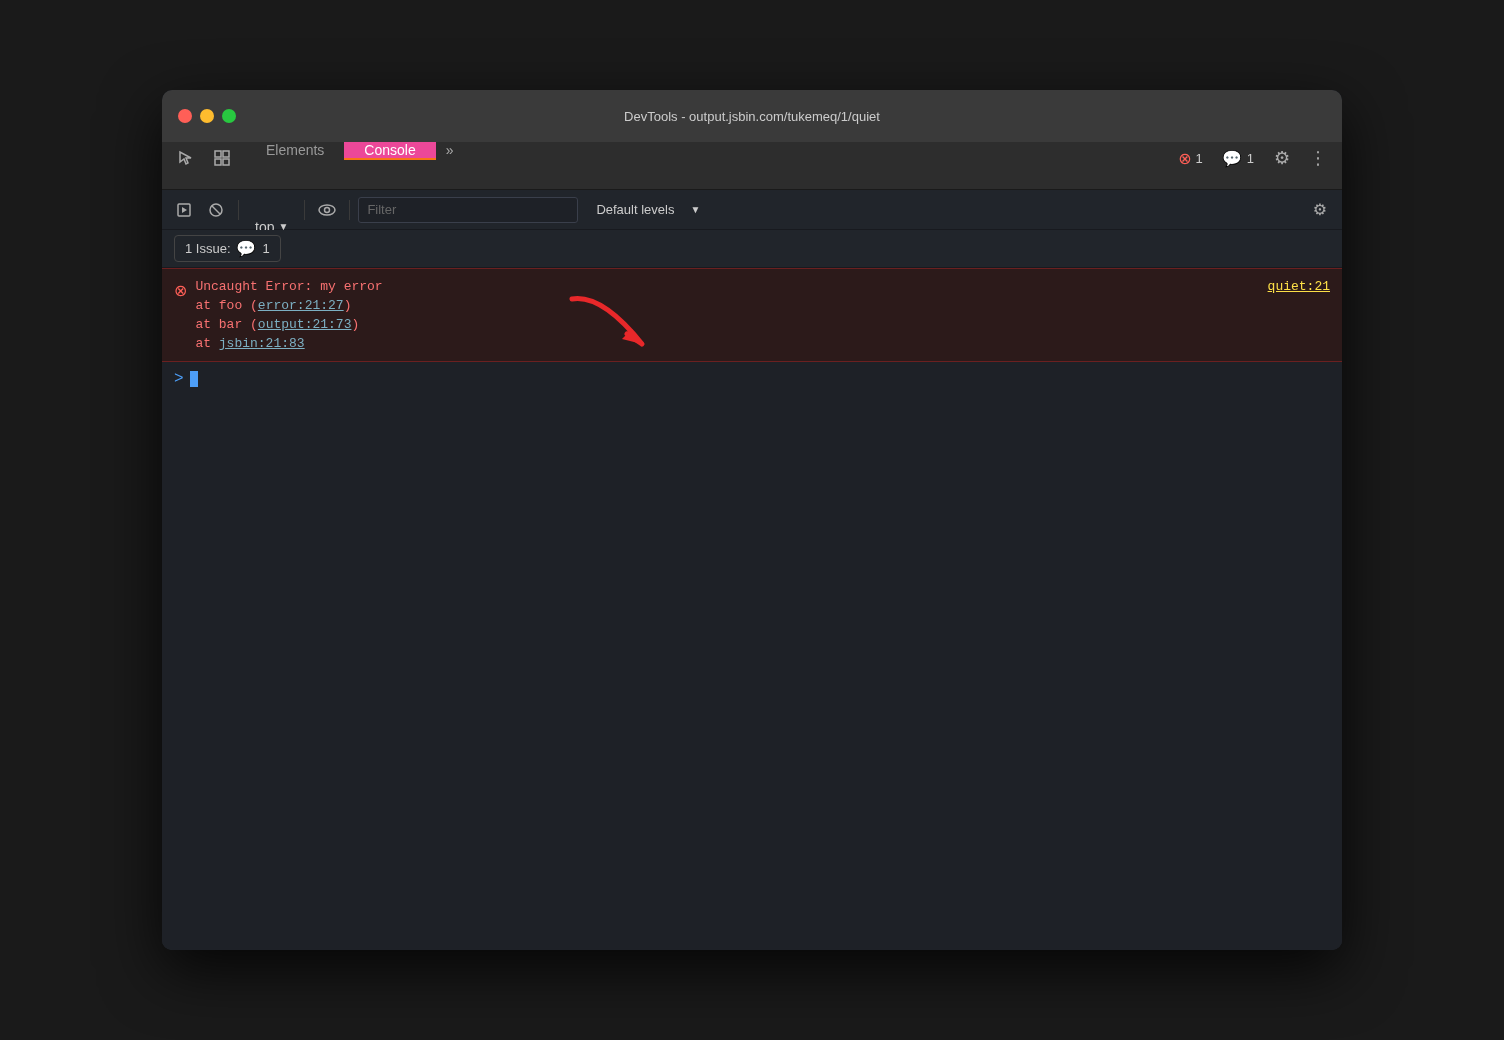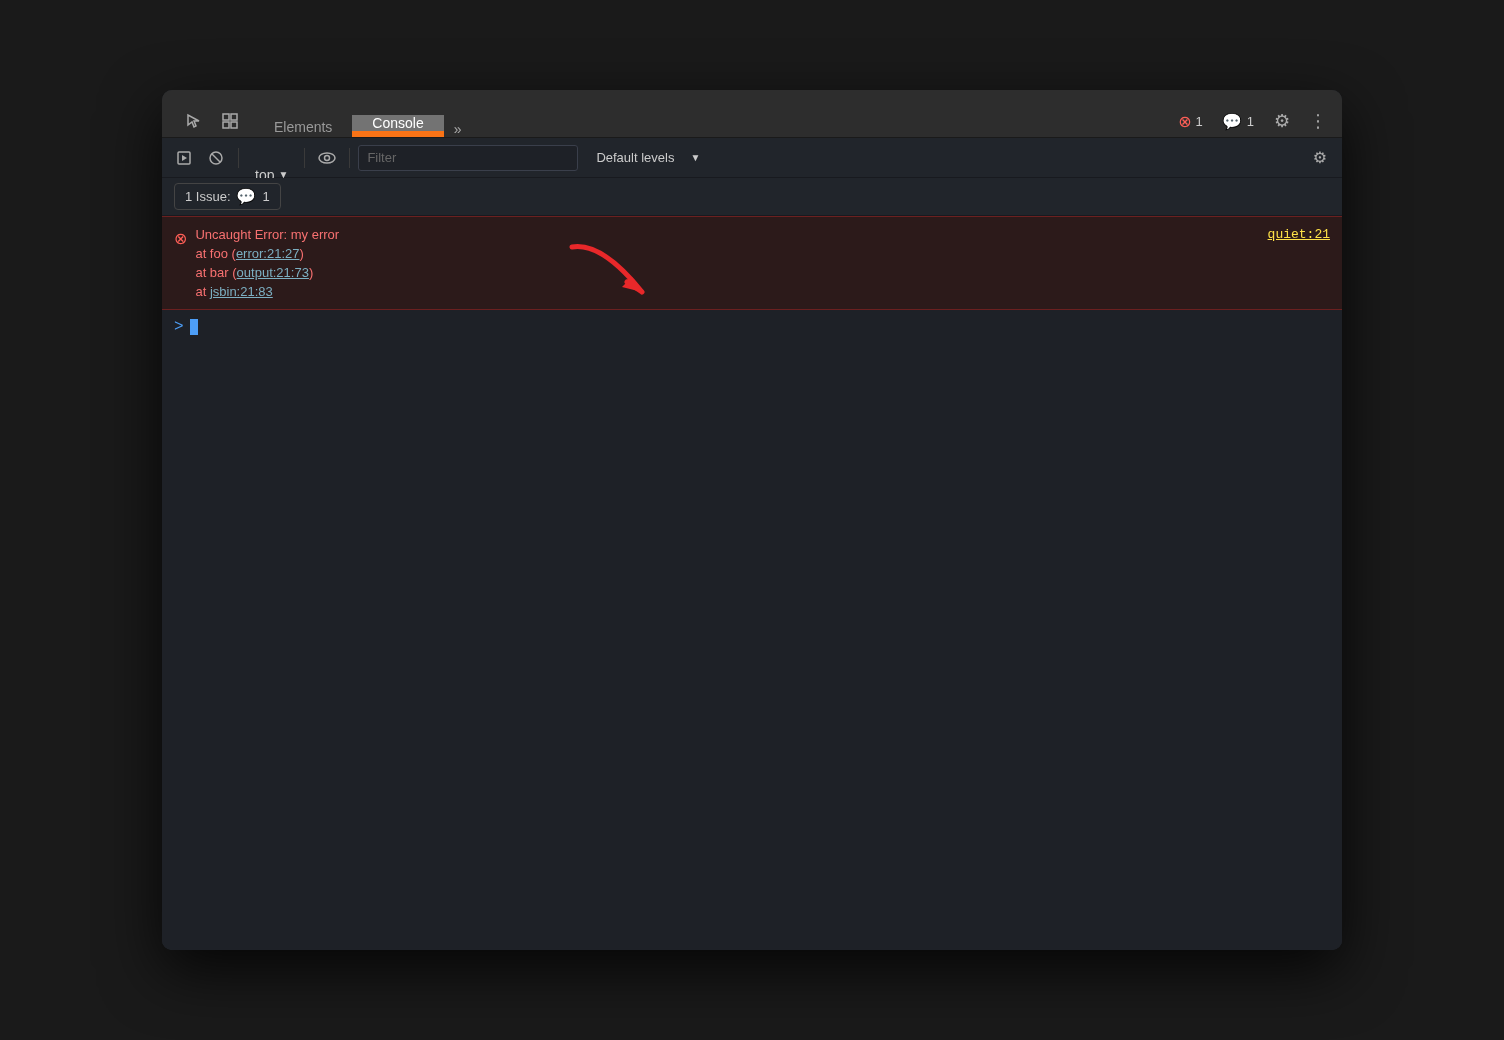--- a/index.html
+++ b/index.html
@@ -61,24 +61,23 @@
       color: #ccc;
       font-size: 13px;
       font-weight: 500;
     }
 
     
     .tabbar {
       background: #2d2d2d;
       height: 48px;
       display: flex;
-      align-items: flex-end;
+      align-items: flex-start;
       border-bottom: 1px solid #1a1a1a;
       flex-shrink: 0;
-      padding-left: 8px;
     }
 
     .tab-icons {
       display: flex;
       align-items: center;
       gap: 4px;
       padding: 0 8px;
     }
 
     .tab-icon-btn {
@@ -97,23 +96,23 @@
       display: flex;
       align-items: center;
       padding: 0 20px;
       cursor: pointer;
       font-size: 14px;
       color: #aaa;
       border-bottom: 2px solid transparent;
     }
 
     .tab.active {
-      background: #737373;
+      background: #ec4899;
       color: #fff;
-      border-bottom: 6px solid #f97316;
+      border-bottom: 2px solid #f97316;
     }
 
     .tab.inactive {
       color: #999;
     }
 
     .chevron-more {
       display: flex;
       align-items: center;
       padding: 0 10px;
@@ -311,21 +310,21 @@
     }
 
     .error-icon {
       color: #ff5f57;
       font-size: 16px;
       margin-top: 2px;
       flex-shrink: 0;
     }
 
     .error-text {
-      font-family: Liberation Sans, sans-serif;
+      font-family: Liberation Mono, monospace;
       font-size: 13px;
     }
 
     .error-main {
       color: #f87171;
     }
 
     .error-stack {
       color: #f87171;
       margin-top: 4px;
@@ -379,20 +378,28 @@
     
     .console-content::-webkit-scrollbar { width: 6px; }
     .console-content::-webkit-scrollbar-track { background: #1e2127; }
     .console-content::-webkit-scrollbar-thumb { background: #3a3a3a; border-radius: 3px; }
   </style>
 </head>
 <body>
 
 <div class="window">
 
+  <div class="titlebar">
+    <div class="titlebar-buttons">
+      <button class="tb-btn close"></button>
+      <button class="tb-btn minimize"></button>
+      <button class="tb-btn maximize"></button>
+    </div>
+    <span class="titlebar-title">DevTools - output.jsbin.com/tukemeq/1/quiet</span>
+  </div>
 
   <div class="tabbar">
     <div class="tab-icons">
       <div class="tab-icon-btn">
         <svg width="18" height="18" viewBox="0 0 18 18" fill="none" xmlns="http://www.w3.org/2000/svg">
           <path d="M3 3 L3 13 L7 10 L9 15 L11 14 L9 9 L14 9 Z" stroke="#aaa" stroke-width="1.5" fill="none"></path>
         </svg>
       </div>
       <div class="tab-icon-btn">
         <svg width="18" height="18" viewBox="0 0 18 18" fill="none">

